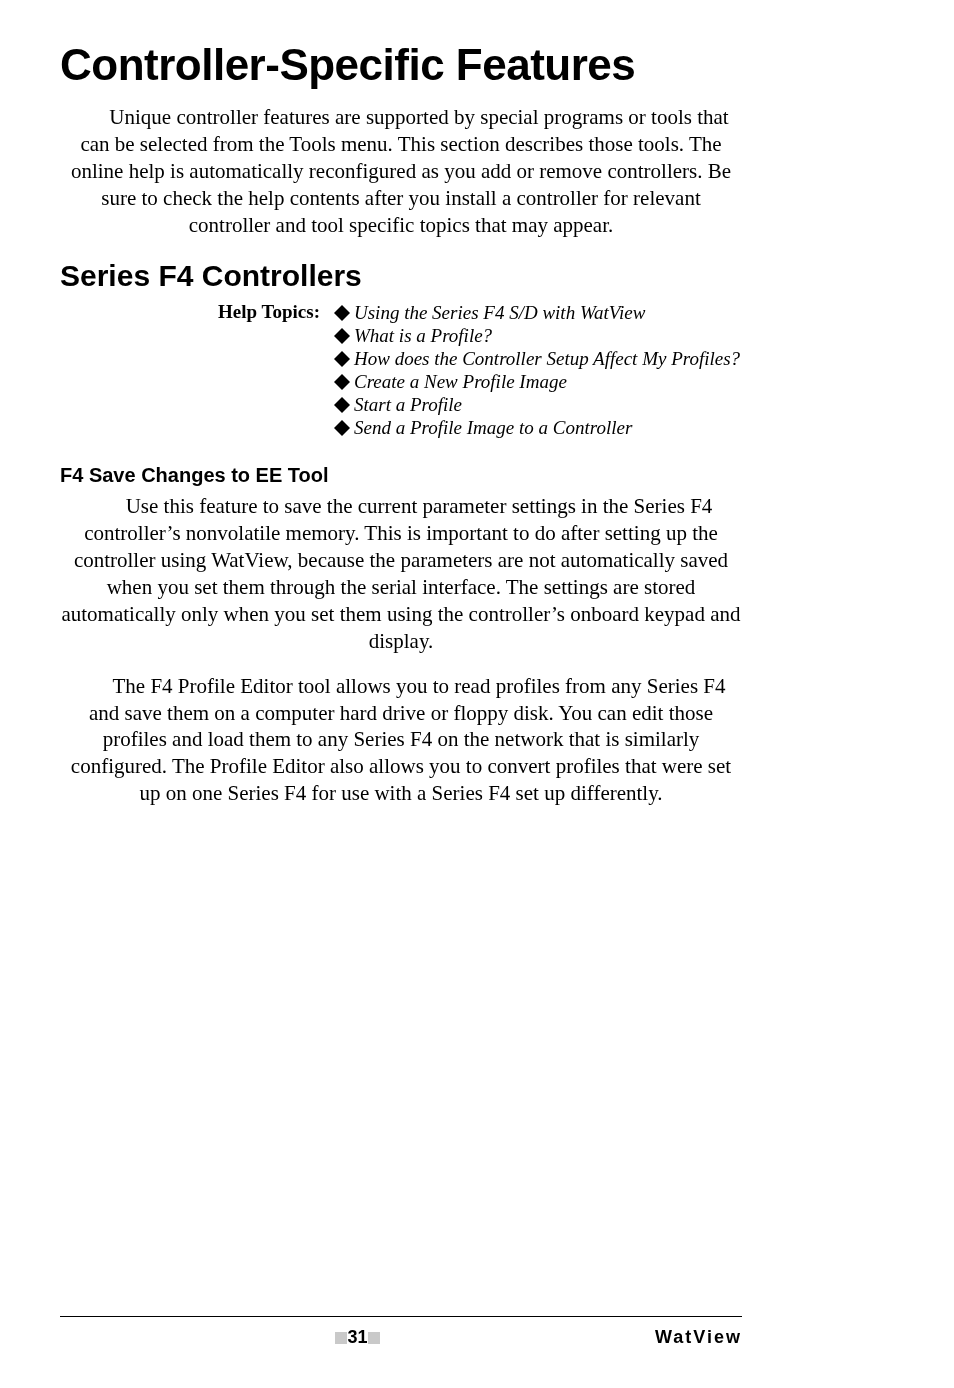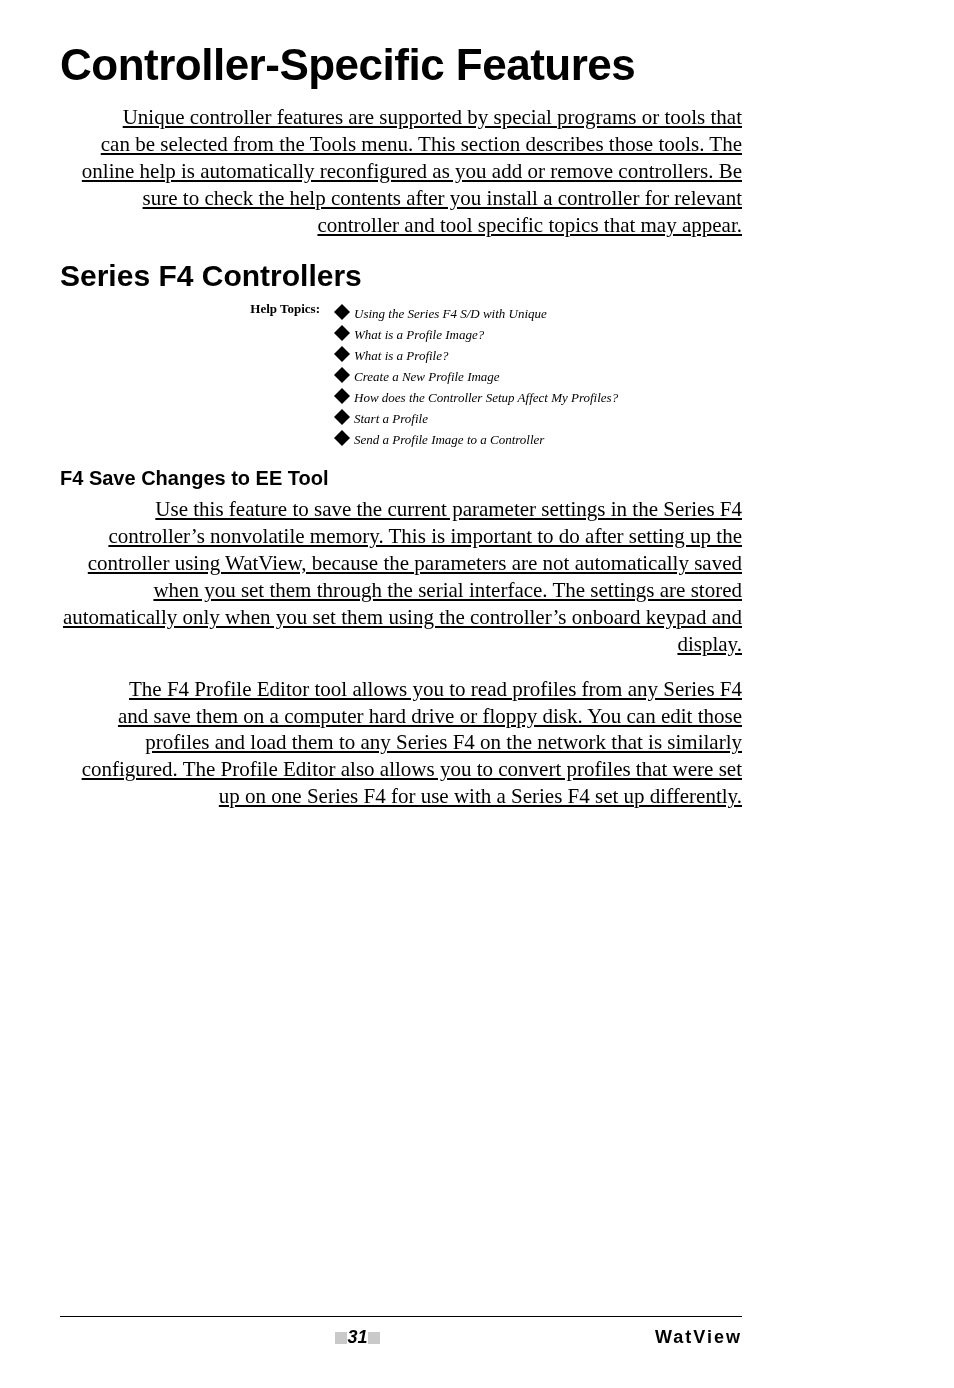--- a/index.html
+++ b/index.html
@@ -22,39 +22,38 @@
     font-weight: 900;
     font-size: 44px;
     margin: 0 0 14px 0;
     letter-spacing: -0.5px;
   }
   .body-para {
     font-size: 21px;
     line-height: 1.28;
     margin: 0 0 18px 0;
     text-indent: 36px;
-    text-align: right;
-    text-decoration: underline;
+    text-align: center;
   }
   .h2 {
     font-family: Arial, Helvetica, sans-serif;
     font-weight: 700;
     font-size: 30px;
     margin: 21px 0 8px 0;
   }
   .h3 {
     font-family: Arial, Helvetica, sans-serif;
     font-weight: 700;
     font-size: 20px;
     margin: 14px 0 6px 0;
   }
   .help-block {
     display: flex;
-    margin: 6px 0 18px 0;
-    font-size: 13px;
+    margin: 6px 0 24px 0;
+    font-size: 19px;
   }
   .help-label {
     width: 260px;
     text-align: right;
     font-weight: 700;
     font-family: "Century Schoolbook", Georgia, serif;
     padding-right: 14px;
     flex: 0 0 260px;
   }
   .help-list {
@@ -87,21 +86,20 @@
   }
   .footer-row {
     display: flex;
     justify-content: space-between;
     align-items: center;
     font-size: 18px;
   }
   .footer-center {
     display: flex;
     align-items: center;
-    font-style: italic;
   }
   .footer-square {
     width: 12px;
     height: 12px;
     background: #c9c9c9;
     display: inline-block;
   }
   .footer-pagenum {
     font-family: Arial, Helvetica, sans-serif;
     font-weight: 700;
@@ -125,45 +123,39 @@
 
 
   <div class="help-block">
     <div class="help-label">Help Topics:</div>
     <div class="help-list">
       <div class="help-item">
         <svg class="bullet-svg" viewBox="0 0 16 16">
             <polygon points="8,0 16,8 8,16 0,8" fill="#000"></polygon>
             <rect x="8" y="3" width="6" height="6" transform="rotate(45 8 8)" fill="#fff" opacity="0"></rect>
           </svg>
-        <span>Using the Series F4 S/D with Unique</span>
-      </div>
-      <div class="help-item">
-        <svg class="bullet-svg" viewBox="0 0 16 16">
-            <polygon points="8,0 16,8 8,16 0,8" fill="#000"></polygon>
-          </svg>
-        <span>What is a Profile Image?</span>
+        <span>Using the Series F4 S/D with WatView</span>
       </div>
       <div class="help-item">
         <svg class="bullet-svg" viewBox="0 0 16 16">
             <polygon points="8,0 16,8 8,16 0,8" fill="#000"></polygon>
           </svg>
         <span>What is a Profile?</span>
       </div>
       <div class="help-item">
         <svg class="bullet-svg" viewBox="0 0 16 16">
             <polygon points="8,0 16,8 8,16 0,8" fill="#000"></polygon>
           </svg>
-        <span>Create a New Profile Image</span>
+        <span>How does the Controller Setup Affect My Profiles?</span>
       </div>
       <div class="help-item">
         <svg class="bullet-svg" viewBox="0 0 16 16">
             <polygon points="8,0 16,8 8,16 0,8" fill="#000"></polygon>
           </svg>
-        <span>How does the Controller Setup Affect My Profiles?</span>
+        <span>Create a New Profile Image</span>
       </div>
       <div class="help-item">
         <svg class="bullet-svg" viewBox="0 0 16 16">
             <polygon points="8,0 16,8 8,16 0,8" fill="#000"></polygon>
           </svg>
         <span>Start a Profile</span>
       </div>
       <div class="help-item">
         <svg class="bullet-svg" viewBox="0 0 16 16">
             <polygon points="8,0 16,8 8,16 0,8" fill="#000"></polygon>

